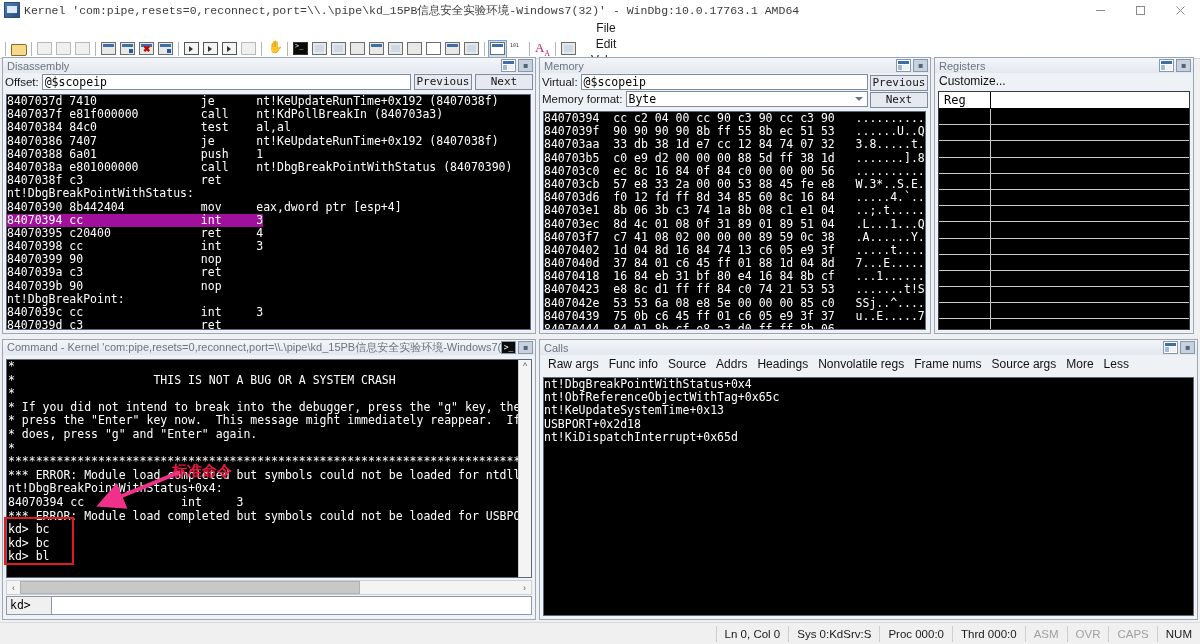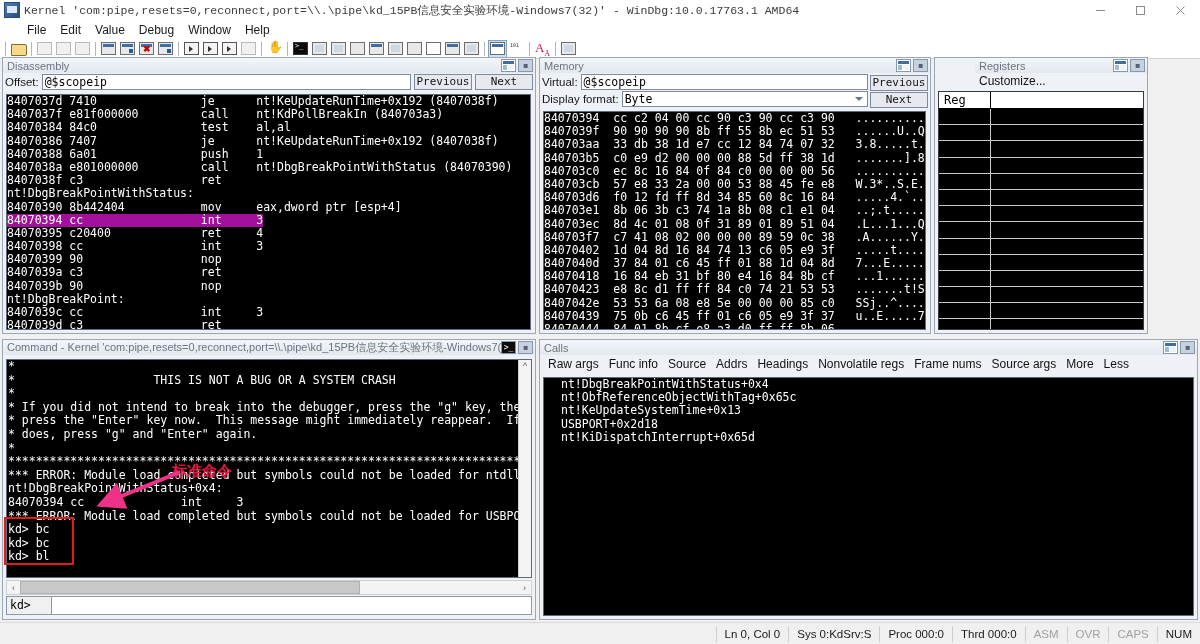--- a/index.html
+++ b/index.html
@@ -60,21 +60,22 @@
     line-height: 1;
   }
   .win-btn svg { display: block; }
 
   
   .menubar {
     height: 19px;
     display: flex;
     align-items: center;
     background: #ffffff;
-    padding-left: 20px;
+    padding-left: 12px;
+    flex-direction: column;
   }
   .menu-item {
     padding: 1px 7px;
     font-size: 12px;
     color: #1a1a1a;
   }
 
   
   .toolbar {
     height: 20px;
@@ -269,21 +270,21 @@
   
   #disasm { left: 2px; top: 57px; width: 534px; height: 277px; }
   #disasm .body { position:absolute; left:3px; top:36px; right:4px; bottom:3px; }
   .hl-row { background: #a0109b; color: #ffffff; display:inline-block; }
 
   
   #memory { left: 539px; top: 57px; width: 392px; height: 277px; }
   #memory .body { position:absolute; left:3px; top:53px; right:4px; bottom:3px; }
 
   
-  #registers { left: 934px; top: 57px; width: 214px; height: 277px; padding-left: 40px; }
+  #registers { left: 934px; top: 57px; width: 260px; height: 277px; }
   .customize-bar {
     height: 16px;
     display:flex; align-items:center;
     padding-left: 4px;
     font-size: 12px;
     color: #111;
     background: #eef1f6;
   }
   .reg-table {
     position:absolute; left:3px; top:33px; right:3px; bottom:3px;
@@ -362,21 +363,21 @@
   .calls-toolbar {
     height: 17px;
     display:flex; align-items:center;
     gap: 0px;
     padding-left: 3px;
     font-size: 12px;
     color: #111;
     background: #eef1f6;
   }
   .calls-toolbar span { padding: 0 5px; white-space:nowrap; }
-  #calls .body { position:absolute; left:3px; top:37px; right:3px; bottom:3px;padding-left:17px; }
+  #calls .body { position:absolute; left:3px; top:37px; right:3px; bottom:3px; }
 
   
   .statusbar {
     position:absolute; left:0; bottom:0; width:1200px; height:22px;
     background:#f0f0f0;
     border-top:1px solid #d9d9d9;
     display:flex; align-items:center; justify-content:flex-end;
     font-size:11.5px;
     color:#1a1a1a;
   }
@@ -596,21 +597,21 @@
             <span class="dr"></span>
           </span>
         <span class="pc-btn close">▪</span>
       </span>
     </div>
     <div class="bar-row" style="padding-right:62px;">
       <span class="bar-label">Virtual:</span>
       <span class="txtfield">@$scopeip</span>
     </div>
     <div class="bar-row" style="padding-right:62px;">
-      <span class="bar-label">Display format:</span>
+      <span class="bar-label">Memory format:</span>
       <span class="selfield"><span>Byte</span><span class="caret"></span></span>
     </div>
     <div class="stacked-btns">
       <span class="smallbtn">Previous</span>
       <span class="smallbtn">Next</span>
     </div>
     <div class="black-area body" id="memory-body"><div class="ln">84070394  cc c2 04 00 cc 90 c3 90 cc c3 90   ...........</div><div class="ln">8407039f  90 90 90 90 8b ff 55 8b ec 51 53   ......U..QS</div><div class="ln">840703aa  33 db 38 1d e7 cc 12 84 74 07 32   3.8.....t.2</div><div class="ln">840703b5  c0 e9 d2 00 00 00 88 5d ff 38 1d   .......].8.</div><div class="ln">840703c0  ec 8c 16 84 0f 84 c0 00 00 00 56   ..........V</div><div class="ln">840703cb  57 e8 33 2a 00 00 53 88 45 fe e8   W.3*..S.E..</div><div class="ln">840703d6  f0 12 fd ff 8d 34 85 60 8c 16 84   .....4.`...</div><div class="ln">840703e1  8b 06 3b c3 74 1a 8b 08 c1 e1 04   ..;.t......</div><div class="ln">840703ec  8d 4c 01 08 0f 31 89 01 89 51 04   .L...1...Q.</div><div class="ln">840703f7  c7 41 08 02 00 00 00 89 59 0c 38   .A......Y.8</div><div class="ln">84070402  1d 04 8d 16 84 74 13 c6 05 e9 3f   .....t....?</div><div class="ln">8407040d  37 84 01 c6 45 ff 01 88 1d 04 8d   7...E......</div><div class="ln">84070418  16 84 eb 31 bf 80 e4 16 84 8b cf   ...1.......</div><div class="ln">84070423  e8 8c d1 ff ff 84 c0 74 21 53 53   .......t!SS</div><div class="ln">8407042e  53 53 6a 08 e8 5e 00 00 00 85 c0   SSj..^.....</div><div class="ln">84070439  75 0b c6 45 ff 01 c6 05 e9 3f 37   u..E.....77</div><div class="ln">84070444  84 01 8b cf e8 a3 d0 ff ff 8b 06   ...........</div></div>
   </div>
 
   <div class="panel" id="registers">

